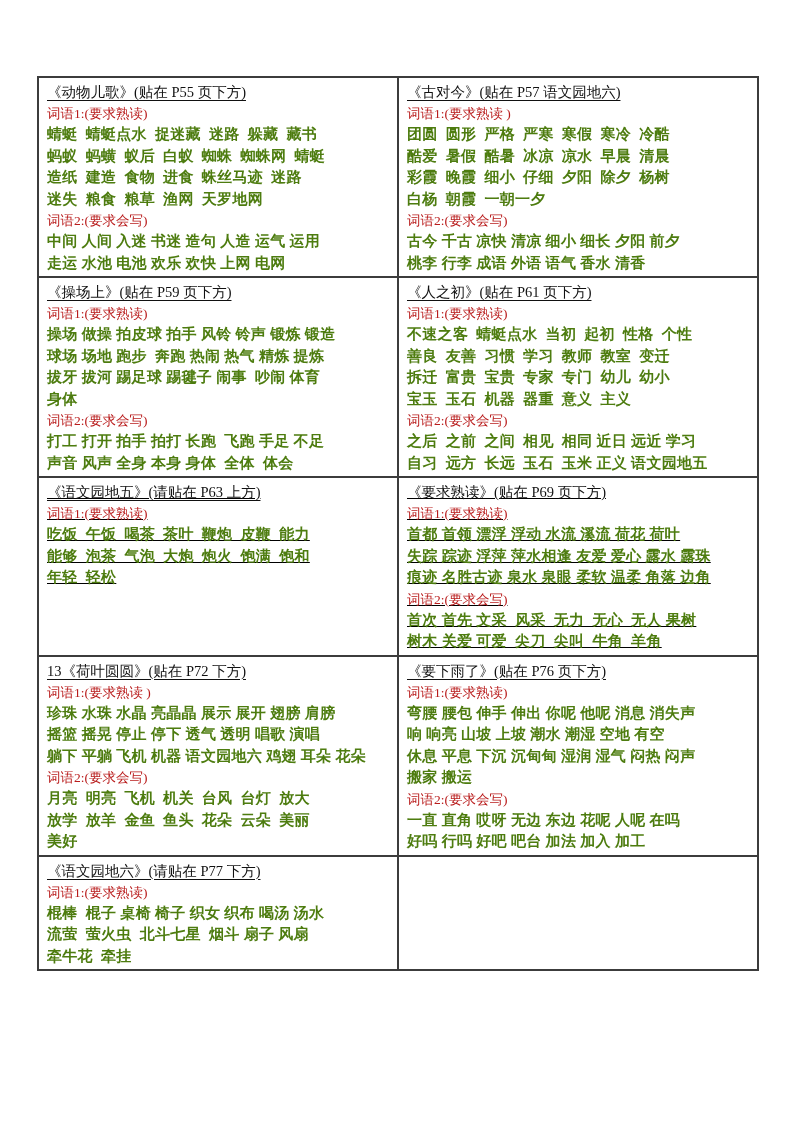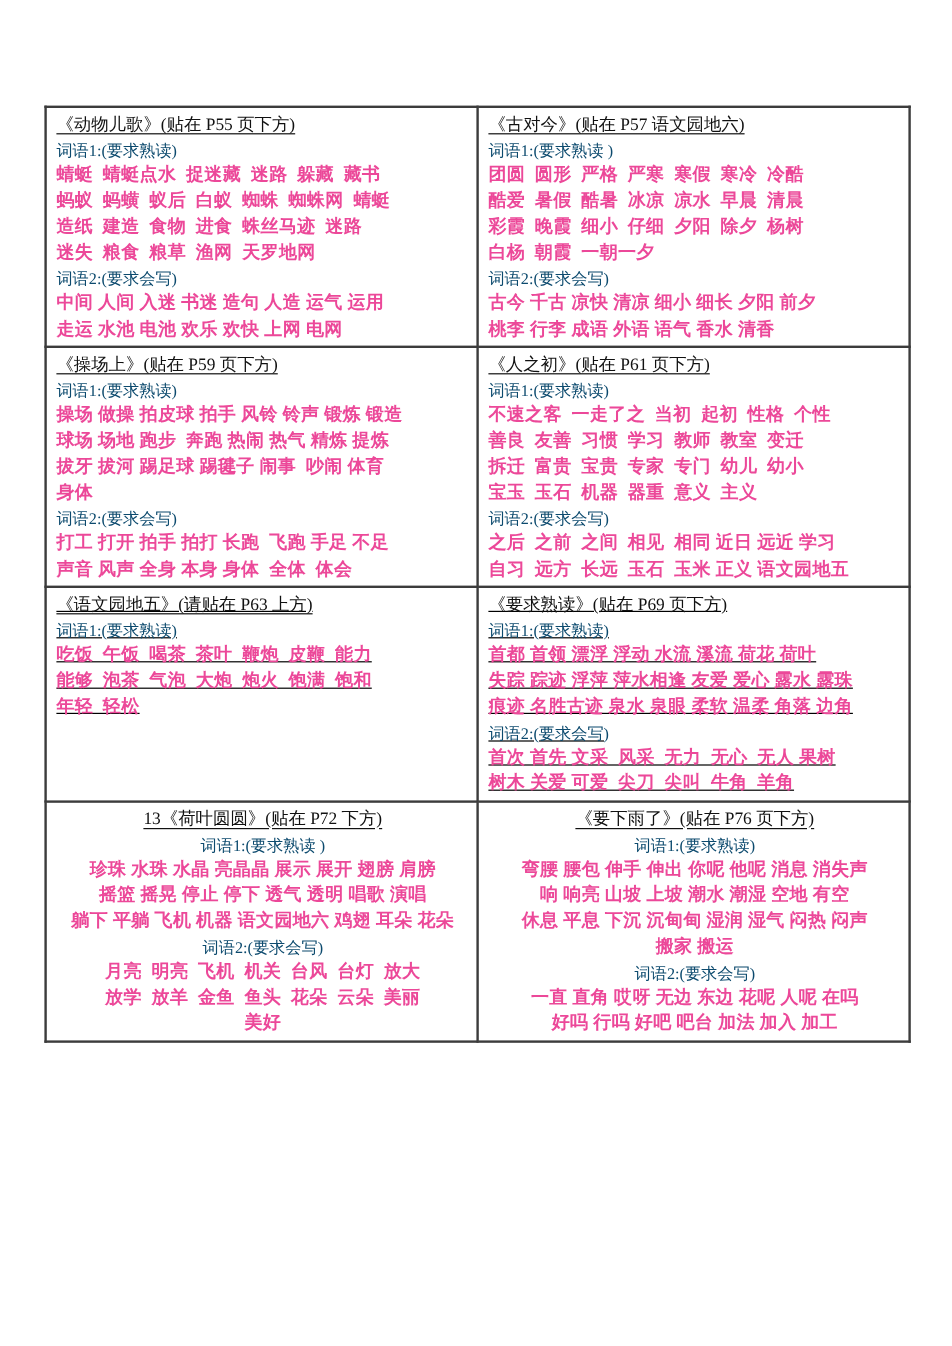--- a/index.html
+++ b/index.html
@@ -7,21 +7,21 @@
     padding: 0;
     background: #ffffff;
     width: 793px;
     height: 1122px;
     font-family: "Liberation Serif", "DejaVu Serif", serif;
     color: #000000;
   }
   .sheet {
     position: absolute;
     left: 37px;
-    top: 88px;
+    top: 76px;
     width: 720px;
   }
   table.word-table {
     border-collapse: collapse;
     table-layout: fixed;
     width: 720px;
   }
   table.word-table td {
     border: 2px solid #3c3c3c;
     vertical-align: top;
@@ -36,36 +36,36 @@
     text-decoration: underline;
     text-underline-offset: 3px;
     white-space: nowrap;
   }
   .cell-title.plain {
     text-decoration: none;
   }
   .wl-label {
     font-size: 13.5px;
     line-height: 21px;
-    color: #0c4a6e;
+    color: #b91c1c;
     white-space: nowrap;
   }
   .word-list {
     font-size: 15px;
     font-weight: 700;
     line-height: 21.5px;
     letter-spacing: 0.3px;
-    color: #ec4899;
+    color: #4d7c0f;
     white-space: pre-wrap;
   }
   
   tr.r1 { height: 195px; }
   tr.r2 { height: 195px; }
   tr.r3 { height: 178px; text-decoration: underline; }
-  tr.r4 { height: 195px; text-align: center; }
+  tr.r4 { height: 195px; }
   tr.r5 { height: 105px; }
 </style>
 </head>
 <body>
 
 <div class="sheet">
   <table class="word-table">
     <colgroup>
       <col style="width:360px">
       <col style="width:360px">
@@ -103,21 +103,21 @@
 球场 场地 跑步  奔跑 热闹 热气 精炼 提炼
 拔牙 拔河 踢足球 踢毽子 闹事  吵闹 体育
 身体</div>
         <div class="wl-label">词语2:(要求会写)</div>
         <div class="word-list">打工 打开 拍手 拍打 长跑  飞跑 手足 不足
 声音 风声 全身 本身 身体  全体  体会</div>
       </td>
       <td>
         <div class="cell-title">《人之初》(贴在 P61 页下方)</div>
         <div class="wl-label">词语1:(要求熟读)</div>
-        <div class="word-list">不速之客  一走了之  当初  起初  性格  个性
+        <div class="word-list">不速之客  蜻蜓点水  当初  起初  性格  个性
 善良  友善  习惯  学习  教师  教室  变迁
 拆迁  富贵  宝贵  专家  专门  幼儿  幼小
 宝玉  玉石  机器  器重  意义  主义</div>
         <div class="wl-label">词语2:(要求会写)</div>
         <div class="word-list">之后  之前  之间  相见  相同 近日 远近 学习
 自习  远方  长远  玉石  玉米 正义 语文园地五</div>
       </td>
     </tr>
     <tr class="r3">
       <td>
@@ -155,15 +155,25 @@
         <div class="wl-label">词语1:(要求熟读)</div>
         <div class="word-list">弯腰 腰包 伸手 伸出 你呢 他呢 消息 消失声
 响 响亮 山坡 上坡 潮水 潮湿 空地 有空
 休息 平息 下沉 沉甸甸 湿润 湿气 闷热 闷声
 搬家 搬运</div>
         <div class="wl-label">词语2:(要求会写)</div>
         <div class="word-list">一直 直角 哎呀 无边 东边 花呢 人呢 在吗
 好吗 行吗 好吧 吧台 加法 加入 加工</div>
       </td>
     </tr>
+    <tr class="r5">
+      <td>
+        <div class="cell-title">《语文园地六》(请贴在 P77 下方)</div>
+        <div class="wl-label">词语1:(要求熟读)</div>
+        <div class="word-list">棍棒  棍子 桌椅 椅子 织女 织布 喝汤 汤水
+流萤  萤火虫  北斗七星  烟斗 扇子 风扇
+牵牛花  牵挂</div>
+      </td>
+      <td></td>
+    </tr>
   </tbody>
     </table>
 </div>
 
 </body></html>

